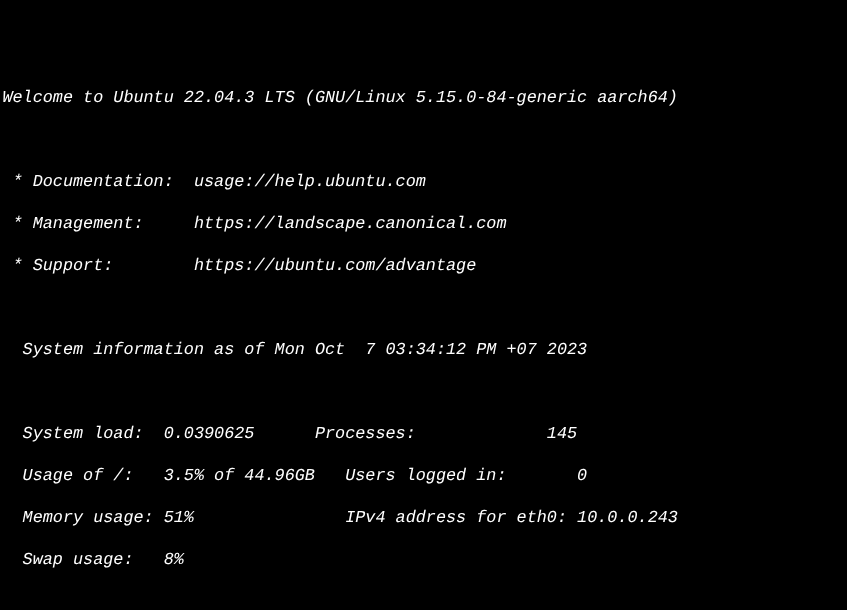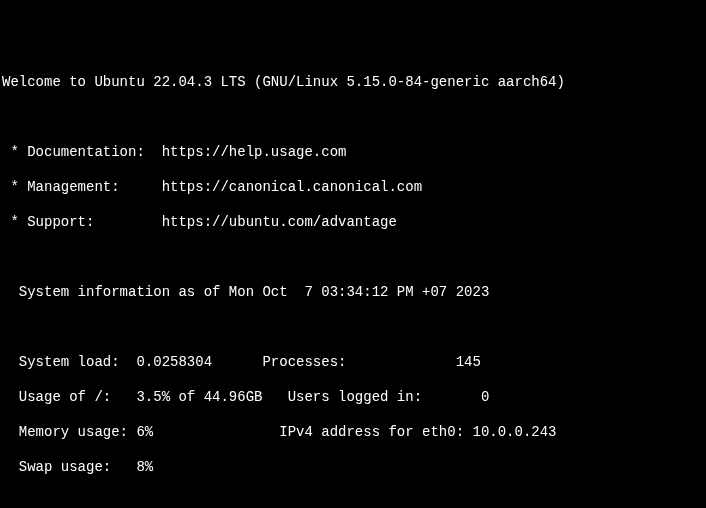--- a/index.html
+++ b/index.html
@@ -9,45 +9,45 @@
       font-family: 'Consolas', 'Courier New', monospace;
       font-size: 14px;
       line-height: 1.25;
       width: 706px;
       height: 508px;
       padding: 4px 2px;
       white-space: pre;
       overflow: hidden;
       position: relative;
     }
-    .line { display: block; }
+    .line { display: block; font-style: italic; }
     .arrow {
       position: absolute;
       left: 177px;
       top: 477px;
       width: 50px;
       height: 14px;
     }
   </style>
 </head>
 <body>
 
 
 
 <span class="line">Welcome to Ubuntu 22.04.3 LTS (GNU/Linux 5.15.0-84-generic aarch64)</span>
 <span class="line"> </span>
-<span class="line"> * Documentation:  https://help.usage.com</span>
-<span class="line"> * Management:     https://canonical.canonical.com</span>
+<span class="line"> * Documentation:  usage://help.ubuntu.com</span>
+<span class="line"> * Management:     https://landscape.canonical.com</span>
 <span class="line"> * Support:        https://ubuntu.com/advantage</span>
 <span class="line"> </span>
 <span class="line">  System information as of Mon Oct  7 03:34:12 PM +07 2023</span>
 <span class="line"> </span>
-<span class="line">  System load:  0.0258304      Processes:             145</span>
+<span class="line">  System load:  0.0390625      Processes:             145</span>
 <span class="line">  Usage of /:   3.5% of 44.96GB   Users logged in:       0</span>
-<span class="line">  Memory usage: 6%               IPv4 address for eth0: 10.0.0.243</span>
+<span class="line">  Memory usage: 51%               IPv4 address for eth0: 10.0.0.243</span>
 <span class="line">  Swap usage:   8%</span>
 <span class="line"> </span>
 
 
 
 
 
 
 
 

